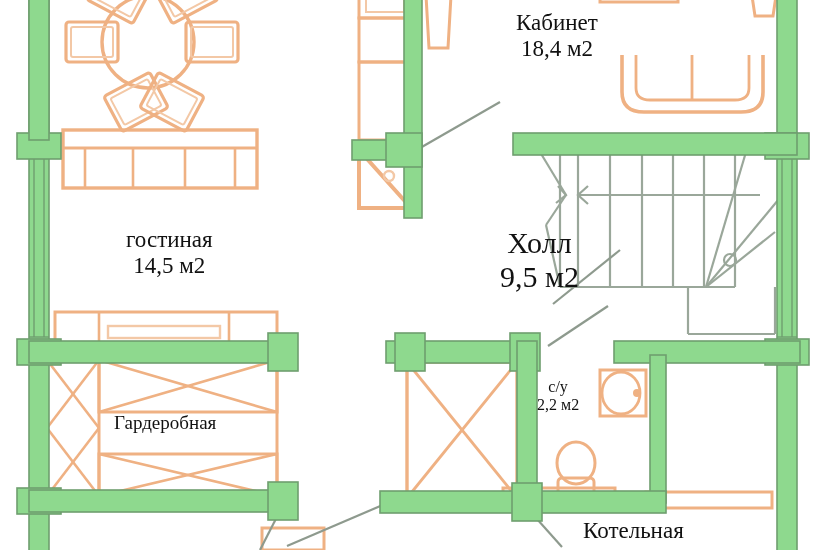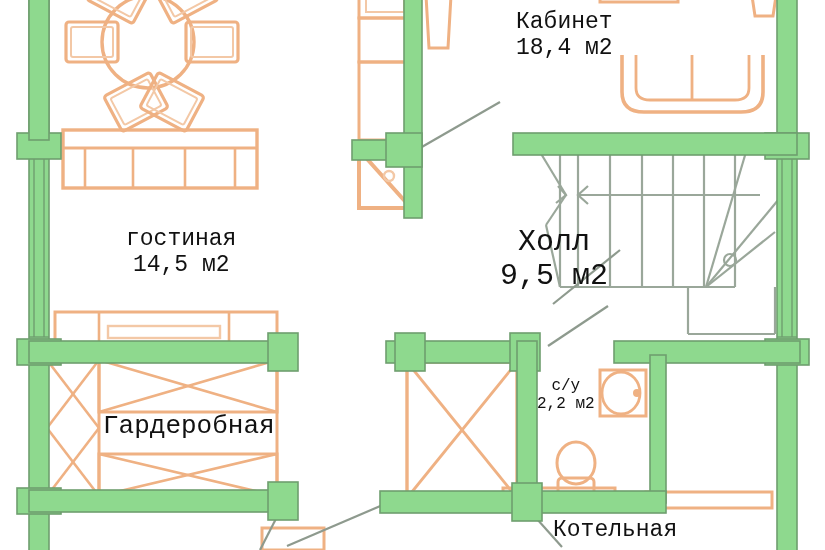--- a/index.html
+++ b/index.html
@@ -20,21 +20,21 @@
   #plan svg {
     position: absolute;
     left: 0;
     top: 0;
     display: block;
   }
   .room-label {
     position: absolute;
     text-align: center;
     color: #111111;
-    font-family: Liberation Mono, monospace;
+    font-family: Liberation Serif, serif;
     line-height: 1.12;
     white-space: nowrap;
     user-select: none;
   }
   .room-label .nm { display: block; }
   .room-label .ar { display: block; }
 </style>
 </head>
 <body>
 
@@ -259,27 +259,27 @@
   <div class="room-label" style="left:516px; top:10px; font-size:23px;">
     <span class="nm">Кабинет</span>
     <span class="ar">18,4 м2</span>
   </div>
 
   <div class="room-label" style="left:500px; top:226px; font-size:30px;">
     <span class="nm">Холл</span>
     <span class="ar">9,5 м2</span>
   </div>
 
-  <div class="room-label" style="left:103px; top:412px; font-size:26px;">
+  <div class="room-label" style="left:114px; top:412px; font-size:19px;">
     <span class="nm">Гардеробная</span>
   </div>
 
   <div class="room-label" style="left:537px; top:378px; font-size:16px;">
     <span class="nm">с/у</span>
     <span class="ar">2,2 м2</span>
   </div>
 
-  <div class="room-label" style="left:553px; top:518px; font-size:23px;">
+  <div class="room-label" style="left:583px; top:518px; font-size:23px;">
     <span class="nm">Котельная</span>
     <span class="ar"></span>
   </div>
 
 </div>
 
 </body></html>

